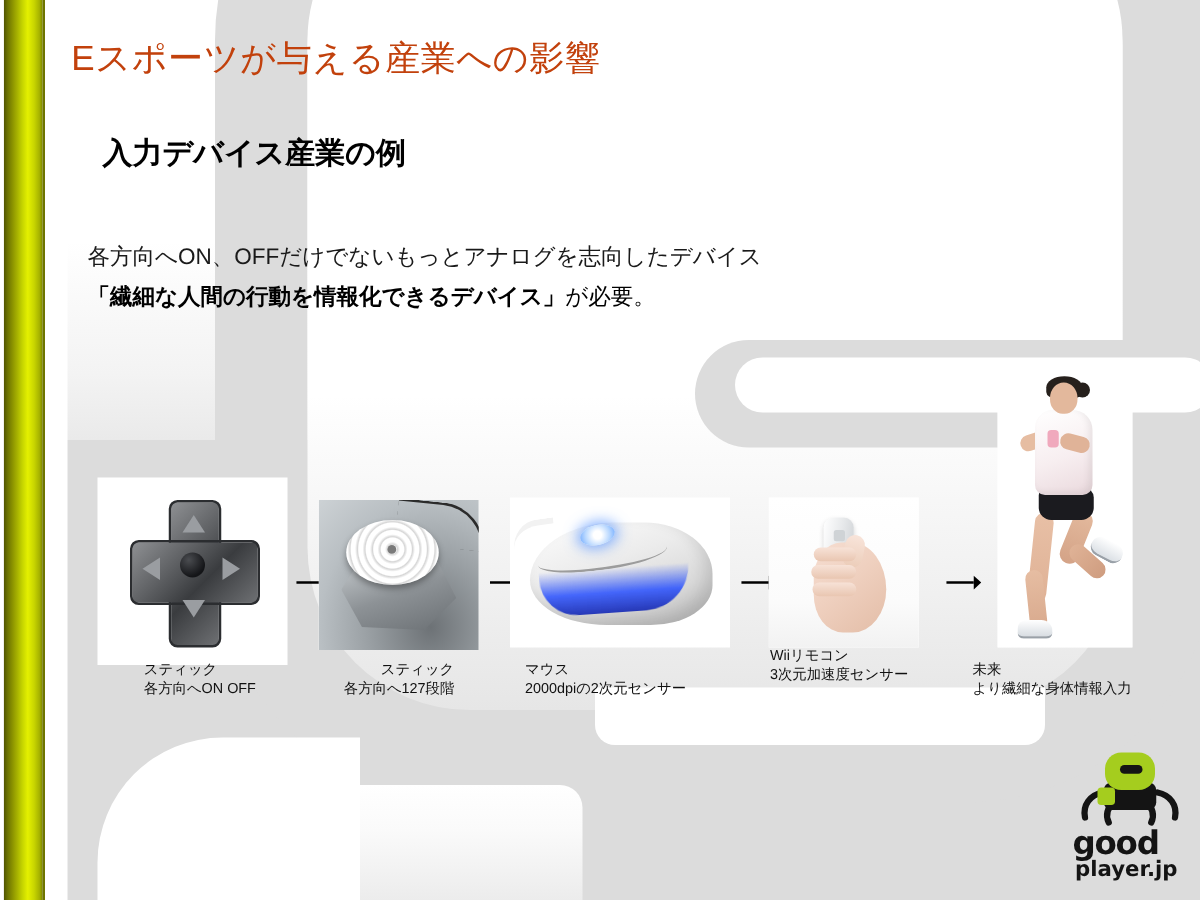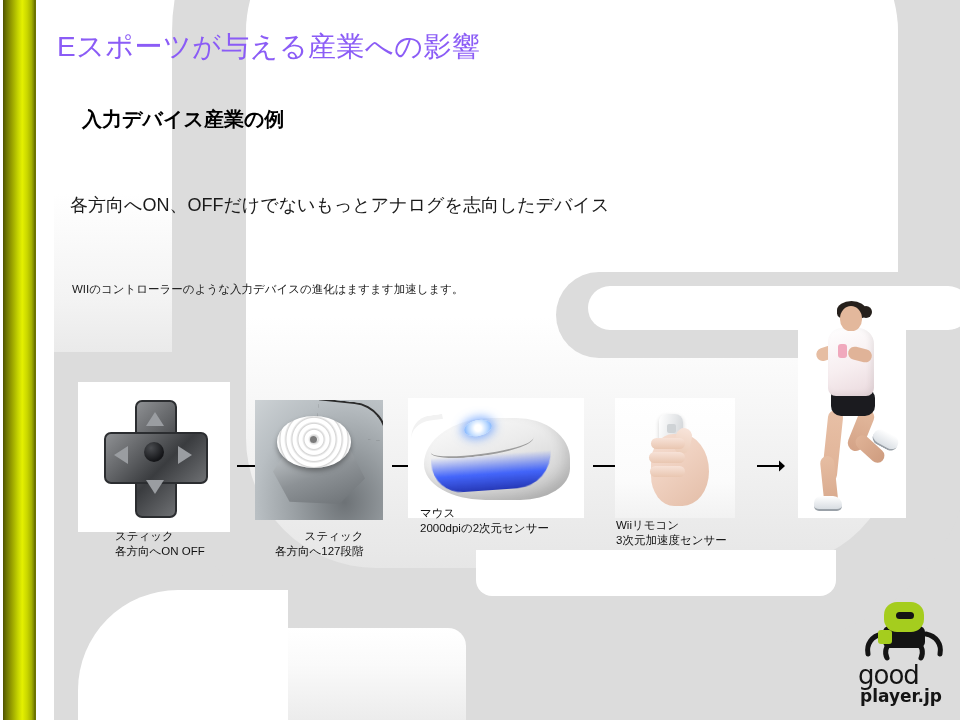--- a/index.html
+++ b/index.html
@@ -128,28 +128,28 @@
     width: 18px; height: 720px;
     background: #ffffff;
   }
 
   
   .slide-title {
     position: absolute;
     left: 57px; top: 28px;
     font-size: 28px;
     font-weight: 400;
-    color: #8b5cf6;
+    color: #c2410c;
     letter-spacing: 0.5px;
     white-space: nowrap;
   }
   .slide-subtitle {
     position: absolute;
     left: 82px; top: 106px;
-    font-size: 20px;
+    font-size: 24px;
     font-weight: bold;
     color: #000000;
     white-space: nowrap;
   }
   .body-line-1 {
     position: absolute;
     left: 70px; top: 193px;
     font-size: 18px;
     color: #1a1a1a;
     white-space: nowrap;
@@ -437,21 +437,21 @@
   
   .logo-wrap {
     position: absolute;
     left: 856px; top: 600px;
     width: 96px; height: 112px;
   }
   .logo-txt-good {
     position: absolute;
     left: 2px; top: 60px;
     font-size: 26px;
-    font-weight: normal;
+    font-weight: bold;
     letter-spacing: -1px;
     color: #141414;
     font-family: "DejaVu Sans", sans-serif;
   }
   .logo-txt-player {
     position: absolute;
     left: 4px; top: 86px;
     font-size: 17px;
     font-weight: bold;
     letter-spacing: 0px;
@@ -475,21 +475,21 @@
   <div class="bottom-sweep"></div>
 
   <div class="left-bar"></div>
   <div class="left-bar-edge"></div>
   <div class="left-bar-line"></div>
   <div class="left-bar-gap"></div>
 
   <div class="slide-title">Eスポーツが与える産業への影響</div>
   <div class="slide-subtitle">入力デバイス産業の例</div>
   <div class="body-line-1">各方向へON、OFFだけでないもっとアナログを志向したデバイス</div>
-  <div class="note-line">WIIのコントローラーのような入力デバイスの進化はますます加速します。</div>
+  <div class="body-line-2"><span class="strong">「繊細な人間の行動を情報化できるデバイス」</span><span>が必要。</span></div>
 
   <div class="photo-frame dpad-card">
     <div class="dpad">
       <div class="arm arm-v"></div>
       <div class="arm arm-h"></div>
       <div class="dp-tri dp-up"></div>
       <div class="dp-tri dp-down"></div>
       <div class="dp-tri dp-left"></div>
       <div class="dp-tri dp-right"></div>
       <div class="hub"></div>
@@ -521,21 +521,21 @@
     <polygon points="22,1.5 28,7 22,12.5" fill="#000"></polygon>
   </svg>
 
   <div class="photo-frame mouse-card">
     <div class="mouse-cable"></div>
     <div class="mouse-body"></div>
     <div class="mouse-glow"></div>
     <div class="mouse-top-split"></div>
     <div class="mouse-led-wheel"></div>
   </div>
-  <div class="caption" style="left:420px; top:506px;">
+  <div class="caption" style="left:420px; top:529px;">
     <div>マウス</div>
     <div>2000dpiの2次元センサー</div>
   </div>
 
   <svg class="arrow" style="left:593px; top:459px;" viewBox="0 0 28 14">
     <line x1="0" y1="7" x2="22" y2="7" stroke="#000" stroke-width="2"></line>
     <polygon points="22,1.5 28,7 22,12.5" fill="#000"></polygon>
   </svg>
 
   <div class="photo-frame wii-card">
@@ -568,20 +568,24 @@
     <div class="r-legL2"></div>
     <div class="r-shoeL"></div>
     <div class="r-shorts"></div>
     <div class="r-shirt"></div>
     <div class="r-logo"></div>
     <div class="r-armR"></div>
     <div class="r-hair"></div>
     <div class="r-bun"></div>
     <div class="r-head"></div>
   </div>
+  <div class="caption" style="left:778px; top:529px;">
+    <div>未来</div>
+    <div>より繊細な身体情報入力</div>
+  </div>
 
   <div class="logo-wrap">
     <svg width="96" height="62" viewBox="0 0 96 62">
 
       <path d="M26 34 C16 36 10 44 12 54" stroke="#141414" stroke-width="5" fill="none" stroke-linecap="round"></path>
       <path d="M70 34 C80 36 86 44 84 54" stroke="#141414" stroke-width="5" fill="none" stroke-linecap="round"></path>
       <path d="M36 40 C30 46 28 52 31 58" stroke="#141414" stroke-width="5" fill="none" stroke-linecap="round"></path>
       <path d="M60 40 C66 46 68 52 65 58" stroke="#141414" stroke-width="5" fill="none" stroke-linecap="round"></path>
 
       <rect x="27" y="26" width="42" height="22" rx="6" fill="#141414"></rect>

